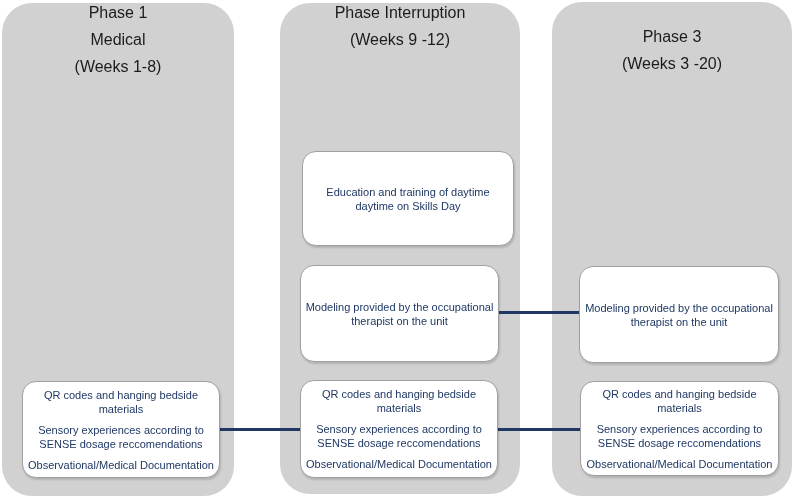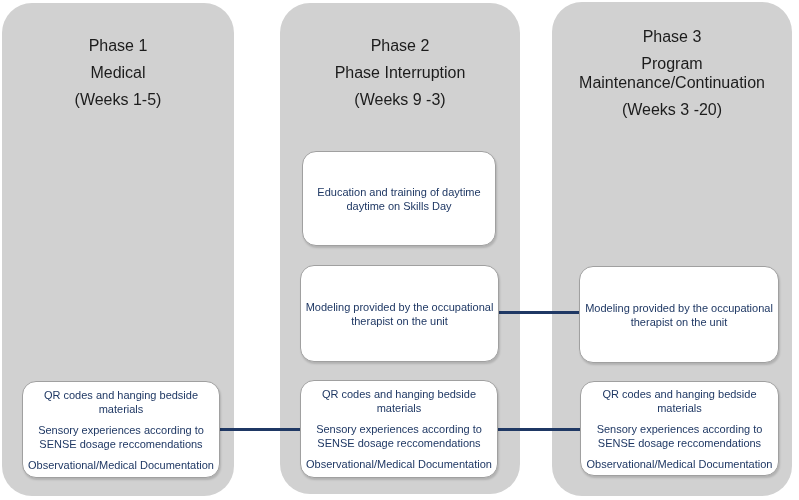--- a/index.html
+++ b/index.html
@@ -16,21 +16,20 @@
     position:absolute;
     background:#d1d1d1;
     border-radius:30px;
   }
   #col-1 { left:2px;   top:3px; width:232px; height:493px; }
   #col-2 { left:280px; top:3px; width:240px; height:491px; }
   #col-3 { left:552px; top:2px; width:240px; height:494px; }
 
   
   .phase-header {
-    padding-top:33px;
     text-align:center;
     font-size:16px;
     color:#1c1c1c;
   }
   #col-3 .phase-header { padding-top:25px; }
   .phase-header p { margin:0 0 8px 0; line-height:19px; }
   .hline { display:block; white-space:nowrap; line-height:19px; }
 
   
   .connector {
@@ -56,59 +55,54 @@
     text-align:center;
     color:#1f3864;
     font-size:11px;
     box-sizing:border-box;
     padding:4px 2px;
   }
   .wbox p { margin:0 0 7px 0; }
   .wbox p:last-child { margin-bottom:0; }
   .bline { display:block; white-space:nowrap; line-height:14px; }
 
-  #box-education   { left:302px; top:151px; width:194px; height:95px;text-align:center; }
+  #box-education   { left:302px; top:151px; width:212px; height:95px;text-align:center; }
   #box-modeling-2  { left:300px; top:265px; width:199px; height:97px; }
   #box-modeling-3  { left:579px; top:266px; width:200px; height:97px; }
   #box-bundle-1    { left:22px;  top:381px; width:198px; height:97px; }
   #box-bundle-2    { left:300px; top:380px; width:198px; height:98px; }
   #box-bundle-3    { left:580px; top:381px; width:199px; height:95px; }
 </style>
 </head>
 <body>
 
 <div id="canvas">
 
   <div class="phase-col" id="col-1">
     <div class="phase-header">
       <p>Phase 1</p>
       <p>
           <span class="hline">Medical</span>
         </p>
-      <p>(Weeks 1-5)</p>
+      <p>(Weeks 1-8)</p>
     </div>
   </div>
 
   <div class="phase-col" id="col-2">
     <div class="phase-header">
-      <p>Phase 2</p>
       <p>
           <span class="hline">Phase Interruption</span>
         </p>
-      <p>(Weeks 9 -3)</p>
+      <p>(Weeks 9 -12)</p>
     </div>
   </div>
 
   <div class="phase-col" id="col-3">
     <div class="phase-header">
       <p>Phase 3</p>
-      <p>
-        <span class="hline">Program</span>
-        <span class="hline">Maintenance/Continuation</span>
-      </p>
       <p>(Weeks 3 -20)</p>
     </div>
   </div>
 
   <div class="connector" id="conn-modeling"></div>
   <div class="connector" id="conn-bundle-a"></div>
   <div class="connector" id="conn-bundle-b"></div>
 
   <div class="wbox" id="box-education">
     <p>

